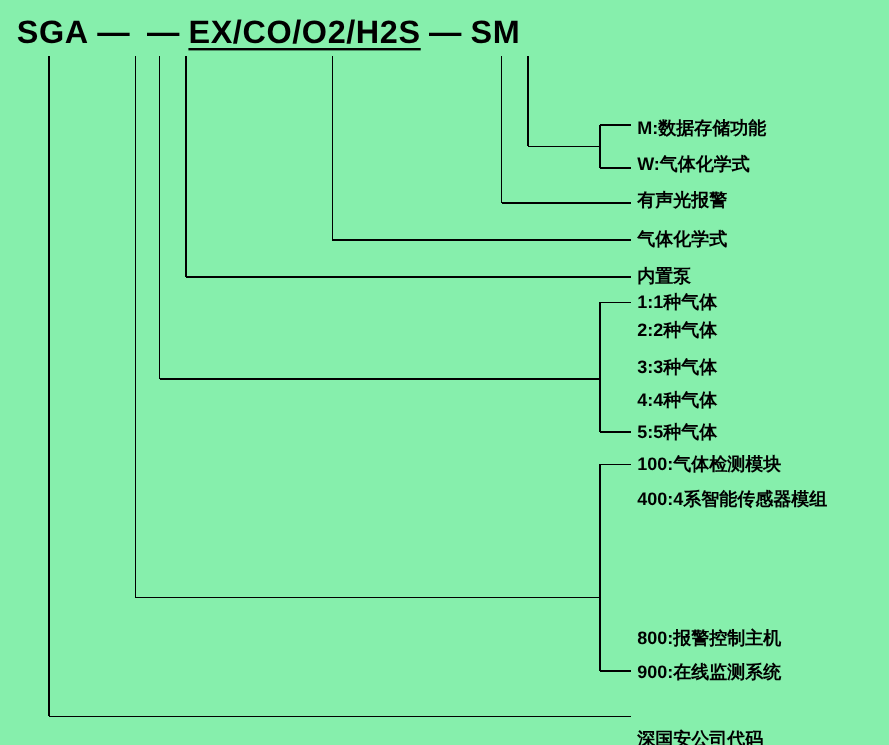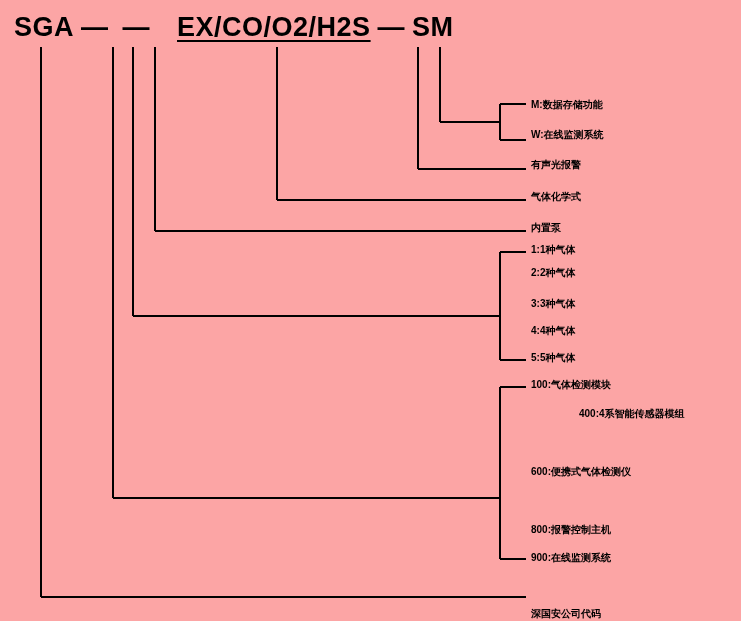--- a/index.html
+++ b/index.html
@@ -8,21 +8,21 @@
     background: #ffffff;
   }
   body {
     font-family: "Liberation Sans", sans-serif;
     color: #000000;
   }
   #stage {
     position: relative;
     width: 741px;
     height: 621px;
-    background: #fca5a5;
+    background: #86efac;
     overflow: hidden;
   }
   svg.lines {
     position: absolute;
     left: 0;
     top: 0;
     width: 741px;
     height: 621px;
     pointer-events: none;
   }
@@ -39,25 +39,24 @@
   }
   .code-seg { display: inline-block; }
   .code-dash {
     display: inline-block;
     padding: 0 7px;
     font-weight: bold;
   }
   .code-underline {
     text-decoration: underline;
     text-underline-offset: 4px;
-    margin-left: 20px;
   }
   .label {
     position: absolute;
-    font-size: 10px;
+    font-size: 15px;
     font-weight: bold;
     white-space: nowrap;
     line-height: 1;
     font-family: "Liberation Sans", sans-serif;
   }
 </style>
 </head>
 <body>
 
 <div id="stage">
@@ -101,32 +100,31 @@
       <line x1="113" y1="498" x2="500" y2="498"></line>
       <line x1="500" y1="387" x2="500" y2="559"></line>
       <line x1="500" y1="387" x2="526" y2="387"></line>
       <line x1="500" y1="559" x2="526" y2="559"></line>
 
       <line x1="41" y1="597" x2="526" y2="597"></line>
     </g>
   </svg>
 
   <div class="label" style="left:531px; top:100px;">M:数据存储功能</div>
-  <div class="label" style="left:531px; top:130px;">W:在线监测系统</div>
+  <div class="label" style="left:531px; top:130px;">W:气体化学式</div>
   <div class="label" style="left:531px; top:160px;">有声光报警</div>
   <div class="label" style="left:531px; top:192px;">气体化学式</div>
   <div class="label" style="left:531px; top:223px;">内置泵</div>
 
   <div class="label" style="left:531px; top:245px;">1:1种气体</div>
   <div class="label" style="left:531px; top:268px;">2:2种气体</div>
   <div class="label" style="left:531px; top:299px;">3:3种气体</div>
   <div class="label" style="left:531px; top:326px;">4:4种气体</div>
   <div class="label" style="left:531px; top:353px;">5:5种气体</div>
 
   <div class="label" style="left:531px; top:380px;">100:气体检测模块</div>
-  <div class="label" style="left:531px; top:409px;margin-left:48px;">400:4系智能传感器模组</div>
-  <div class="label" style="left:531px; top:467px;">600:便携式气体检测仪</div>
+  <div class="label" style="left:531px; top:409px;">400:4系智能传感器模组</div>
   <div class="label" style="left:531px; top:525px;">800:报警控制主机</div>
   <div class="label" style="left:531px; top:553px;">900:在线监测系统</div>
 
   <div class="label" style="left:531px; top:589px;margin-top:20px;">深国安公司代码</div>
 
 </div>
 
 </body></html>

